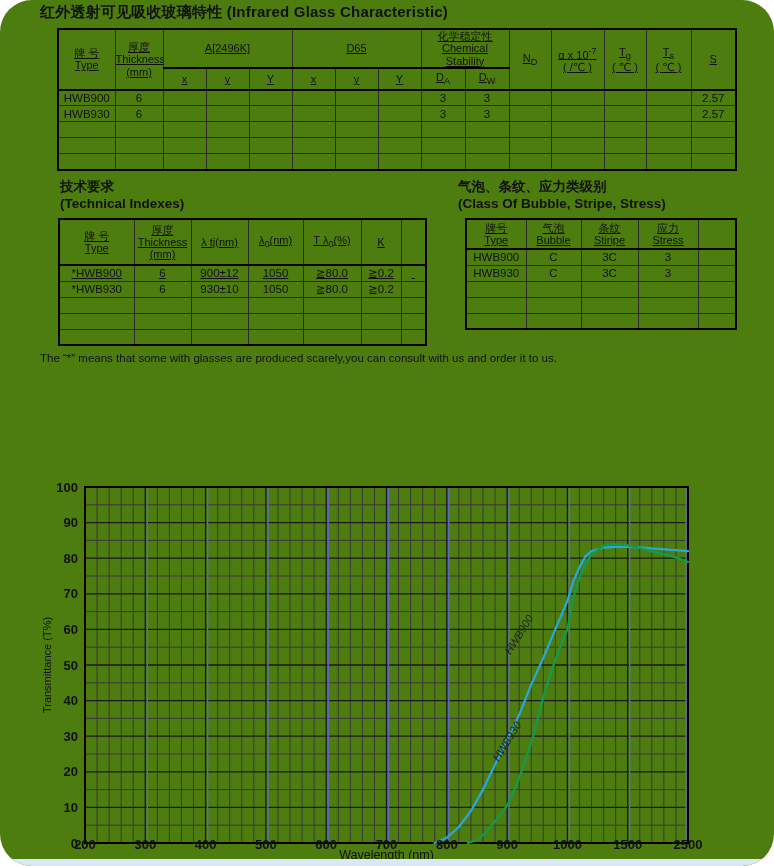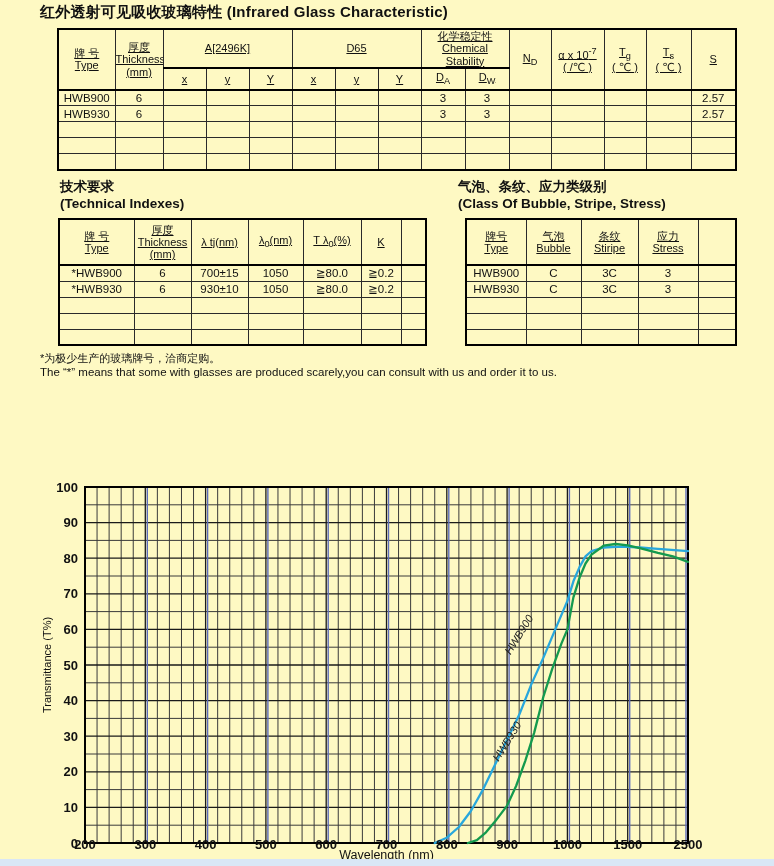--- a/index.html
+++ b/index.html
@@ -1,17 +1,17 @@
 <!DOCTYPE html>
 <html><head>
 <meta charset="utf-8">
 <style>
   html,body{margin:0;padding:0;background:#fff;}
-  .doc{position:relative;width:774px;height:866px;background:#fef9c3;overflow:hidden;
-       font-family:"Liberation Sans","DejaVu Sans",sans-serif;color:#111;}
+  .doc{position:relative;width:774px;height:866px;background:#4d7c0f;overflow:hidden;
+       font-family:"Liberation Sans","DejaVu Sans",sans-serif;color:#111;border-radius:32px;}
   .page-title{position:absolute;left:40px;top:3px;font-size:15px;font-weight:bold;letter-spacing:.2px;}
   .sec-title{position:absolute;font-size:13.5px;font-weight:bold;line-height:1.25;}
   .sec-tech{left:60px;top:179px;}
   .sec-bubble{left:458px;top:179px;}
   .footnote{position:absolute;left:40px;top:351px;font-size:11.5px;line-height:1.3;}
   .footnote .zh{font-size:11px;}
   table.tbl{position:absolute;border-collapse:collapse;table-layout:fixed;border:2px solid #000;}
   .tbl th,.tbl td{border:1px solid #2a2a2a;padding:0;text-align:center;vertical-align:middle;
        font-size:11px;font-weight:normal;line-height:1.12;overflow:hidden;}
   .tbl td{font-size:11.5px;}
@@ -183,24 +183,24 @@
           <th rowspan="1" colspan="1">牌 号<br>Type</th>
           <th rowspan="1" colspan="1">厚度<br>Thickness<br>(mm)</th>
           <th rowspan="1" colspan="1">λ tj(nm)</th>
           <th rowspan="1" colspan="1">λ<sub>0</sub>(nm)</th>
           <th rowspan="1" colspan="1">T λ<sub>0</sub>(%)</th>
           <th rowspan="1" colspan="1">K</th>
           <th rowspan="1" colspan="1"></th>
         </tr>
       </thead>
       <tbody>
-        <tr style="height: 16px;">
+        <tr style="height: 16px; text-decoration: underline;">
           <td>*HWB900</td>
           <td>6</td>
-          <td>700±15</td>
+          <td>900±12</td>
           <td>1050</td>
           <td>≧80.0</td>
           <td>≧0.2</td>
           <td>&nbsp;</td>
         </tr>
         <tr style="height: 16px; margin-left: 12px;">
           <td>*HWB930</td>
           <td>6</td>
           <td>930±10</td>
           <td>1050</td>
@@ -240,21 +240,21 @@
 
   <table class="tbl" id="bubbleTable" style="left: 465px; top: 218px; width: 270px;">
       <colgroup>
         <col style="width: 60px;">
         <col style="width: 55px;">
         <col style="width: 57px;">
         <col style="width: 60px;">
         <col style="width: 38px;">
       </colgroup>
       <thead>
-        <tr style="height: 46px;">
+        <tr style="height: 30px;">
           <th rowspan="1" colspan="1">牌号<br>Type</th>
           <th rowspan="1" colspan="1">气泡<br>Bubble</th>
           <th rowspan="1" colspan="1">条纹<br>Stiripe</th>
           <th rowspan="1" colspan="1">应力<br>Stress</th>
           <th rowspan="1" colspan="1"></th>
         </tr>
       </thead>
       <tbody>
         <tr style="height: 16px;">
           <td>HWB900</td>
@@ -288,21 +288,20 @@
           <td>&nbsp;</td>
           <td>&nbsp;</td>
           <td>&nbsp;</td>
           <td>&nbsp;</td>
           <td>&nbsp;</td>
         </tr>
       </tbody>
     </table>
 
   <div class="footnote">
-    <div class="zh">*为极少生产的玻璃牌号，洽商定购。</div>
     <div class="en">The “*” means that some with glasses are produced scarely,you can consult with us and order it to us.</div>
   </div>
 
   <div class="chart-wrap">
     <svg id="chartSvg" width="774" height="396" viewBox="0 0 774 396">
         <line x1="97.06" y1="17" x2="97.06" y2="373" stroke="#3a3a3a" stroke-width="1"></line>
         <line x1="109.12" y1="17" x2="109.12" y2="373" stroke="#3a3a3a" stroke-width="1"></line>
         <line x1="121.18" y1="17" x2="121.18" y2="373" stroke="#3a3a3a" stroke-width="1"></line>
         <line x1="133.24" y1="17" x2="133.24" y2="373" stroke="#3a3a3a" stroke-width="1"></line>
         <line x1="157.36" y1="17" x2="157.36" y2="373" stroke="#3a3a3a" stroke-width="1"></line>

